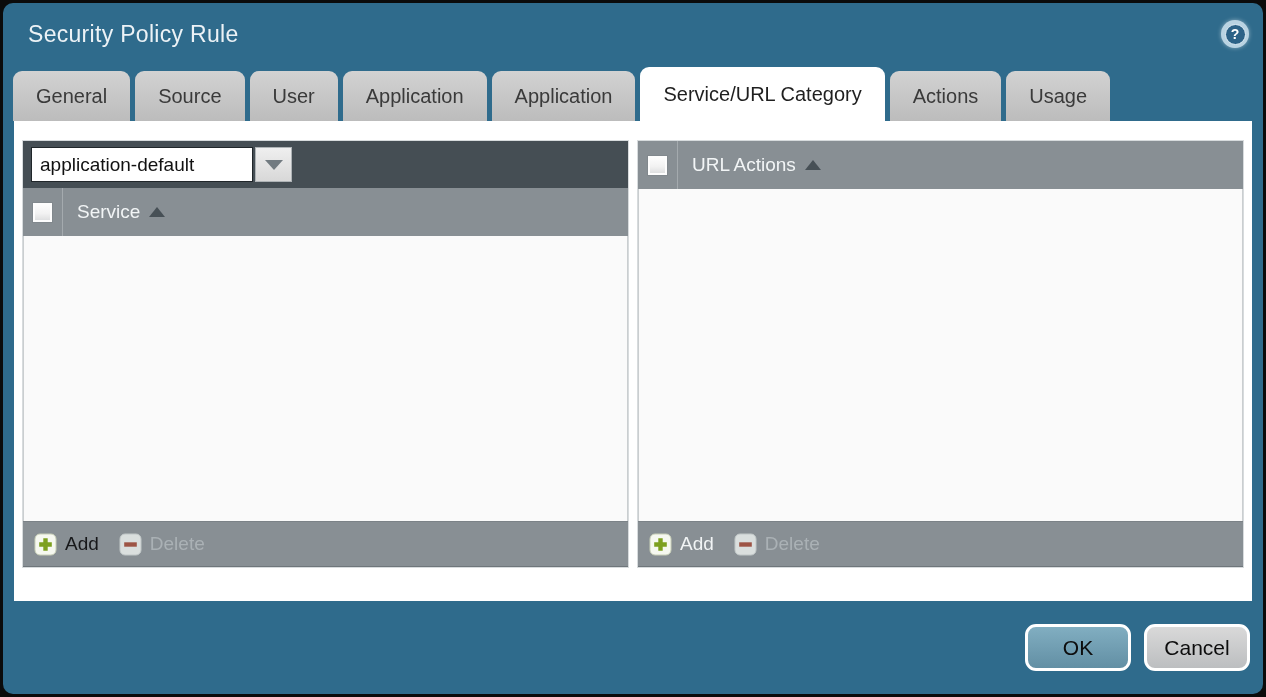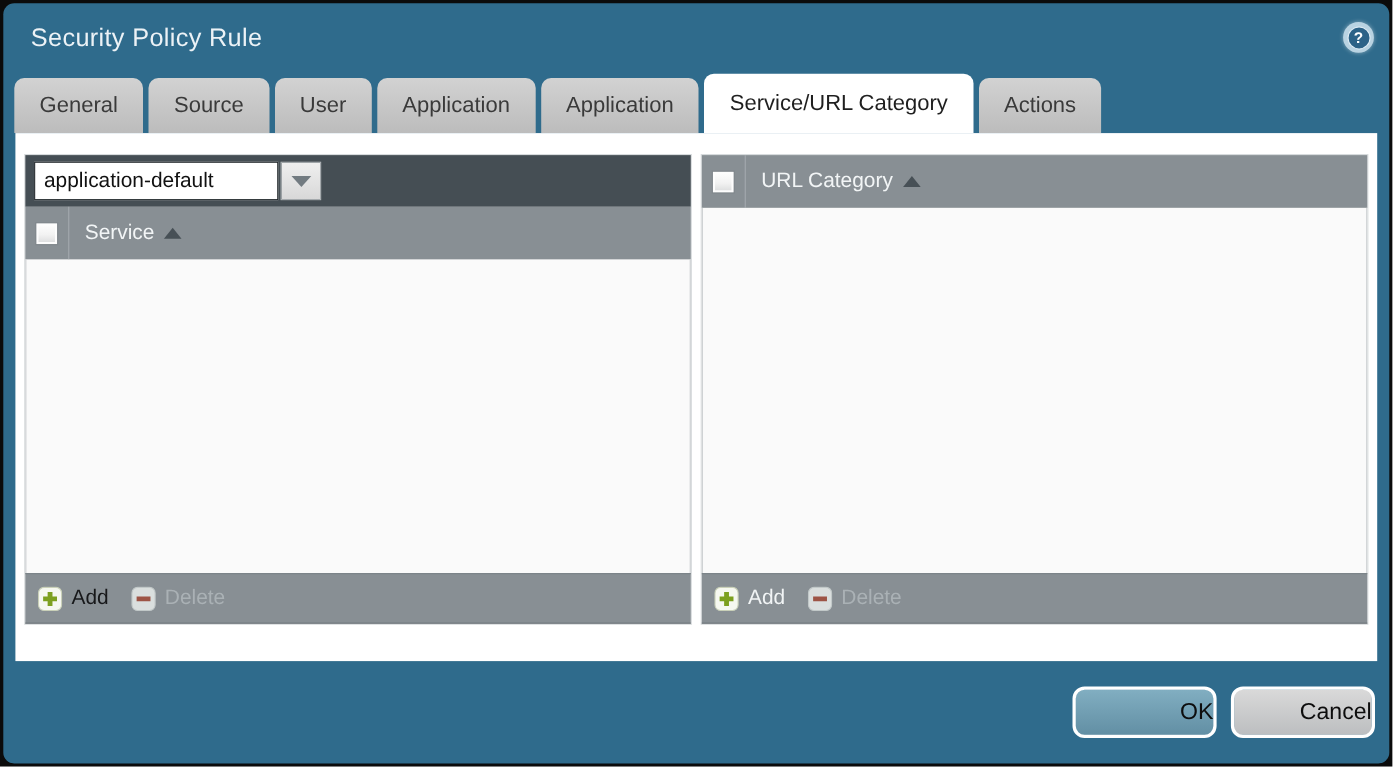--- a/index.html
+++ b/index.html
@@ -61,22 +61,22 @@
   .foot-btn { display:flex; align-items:center; gap:8px; cursor:pointer; background:none; border:none;
     font-family:"Liberation Sans",sans-serif; font-size:19px; padding:0; }
   .foot-btn.disabled { cursor:default; }
   .lbl-dark { color:#17181a; }
   .lbl-light { color:#f1f4f5; }
   .lbl-disabled { color:#aab1b5; }
 
   
   .bottombar { flex:1; display:flex; align-items:center; justify-content:flex-end;
     gap:13px; padding-right:13px; }
-  .dlg-btn { width:131px; height:47px; border-radius:11px; border:3px solid #ffffff;
-    font-family:"Liberation Sans",sans-serif; font-size:21px; color:#0d0d0d; cursor:pointer;text-align:right; }
+  .dlg-btn { width:106px; height:47px; border-radius:11px; border:3px solid #ffffff;
+    font-family:"Liberation Sans",sans-serif; font-size:21px; color:#0d0d0d; cursor:pointer; }
   .btn-ok { background:linear-gradient(180deg,#81aec1 0%,#628fa4 100%); }
   .btn-cancel { background:linear-gradient(180deg,#d9d9d9 0%,#bcbec0 100%); }
 </style>
 </head>
 <body>
 
 <div class="frame">
   <div class="dialog">
 
     <div class="titlebar">
@@ -87,20 +87,21 @@
     </div>
 
     <div class="tabs">
       <div class="tab">General</div>
       <div class="tab">Source</div>
       <div class="tab">User</div>
       <div class="tab">Application</div>
       <div class="tab">Application</div>
       <div class="tab active">Service/URL Category</div>
       <div class="tab">Actions</div>
+      <div class="tab">Usage</div>
     </div>
 
     <div class="content">
 
       <div class="panel">
         <div class="panel-top">
           <div class="dd-wrap">
             <input class="dd-input" type="text" value="application-default" style="">
             <div class="dd-btn">
               <div class="dd-arrow"></div>
@@ -131,21 +132,21 @@
             <span class="lbl-disabled">Delete</span>
           </button>
         </div>
       </div>
 
       <div class="panel">
         <div class="col-header">
           <div class="cb-cell">
             <div class="checkbox"></div>
           </div>
-          <div class="col-title">URL Category</div>
+          <div class="col-title">URL Actions</div>
           <div class="sort-asc"></div>
         </div>
         <div class="panel-body"></div>
         <div class="panel-footer">
           <button class="foot-btn">
             <svg width="23" height="23" viewBox="0 0 23 23">
               <rect x="1" y="1" width="21" height="21" rx="5" fill="#f6f8f0" stroke="#c9d0b8" stroke-width="1"></rect>
               <path d="M11.5 5.2 V17.8 M5.2 11.5 H17.8" stroke="#7da01f" stroke-width="4.4" stroke-linecap="butt"></path>
             </svg>
             <span class="lbl-light">Add</span>

